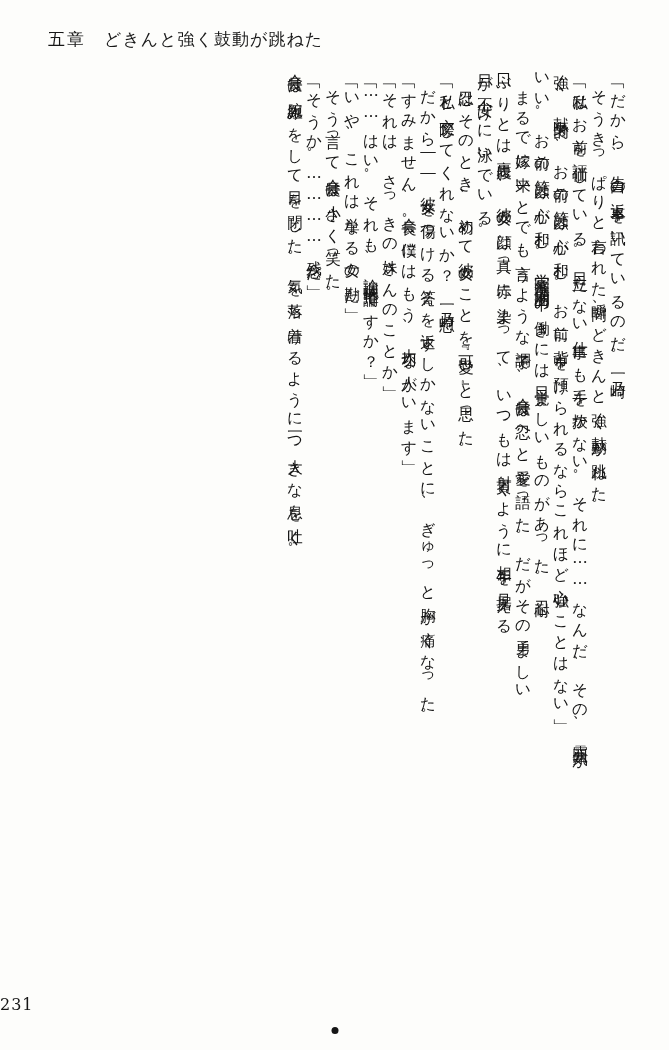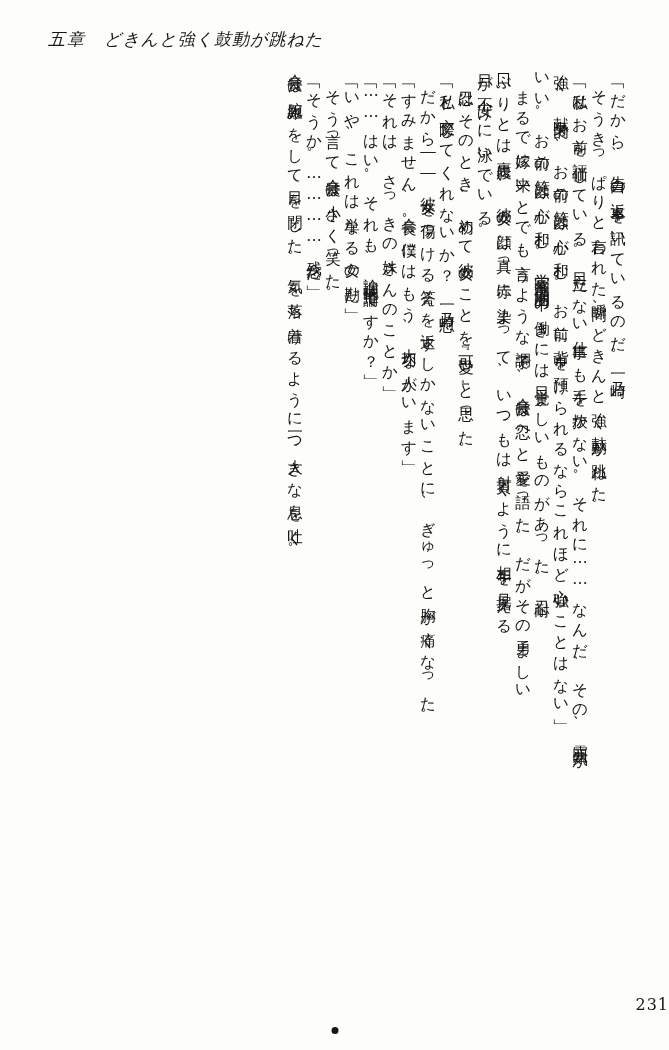--- a/index.html
+++ b/index.html
@@ -21,21 +21,20 @@
     position: absolute;
     top: 24px;
     left: 48px;
     right: 48px;
     height: 30px;
     display: flex;
     align-items: center;
     font-size: 17px;
     letter-spacing: 2px;
     color: #171717;
-    font-style: italic;
   }
   .header .chapter-num {
     margin-right: 18px;
   }
   .header .chapter-title {
     letter-spacing: 1px;
   }
 
   
   .body-area {
@@ -64,21 +63,21 @@
   .column.indent {
     padding-top: 17px;
   }
 
   
   .folio {
     position: absolute;
     bottom: 36px;
     left: 0;
     right: 0;
-    text-align: right;
+    text-align: left;
     font-size: 16px;
     letter-spacing: 1px;
     color: #151515;
     font-family: "DejaVu Serif", "Liberation Serif", serif;
   }
   .dot-mark {
     position: absolute;
     bottom: 16px;
     left: 50%;
     transform: translateX(-50%);

